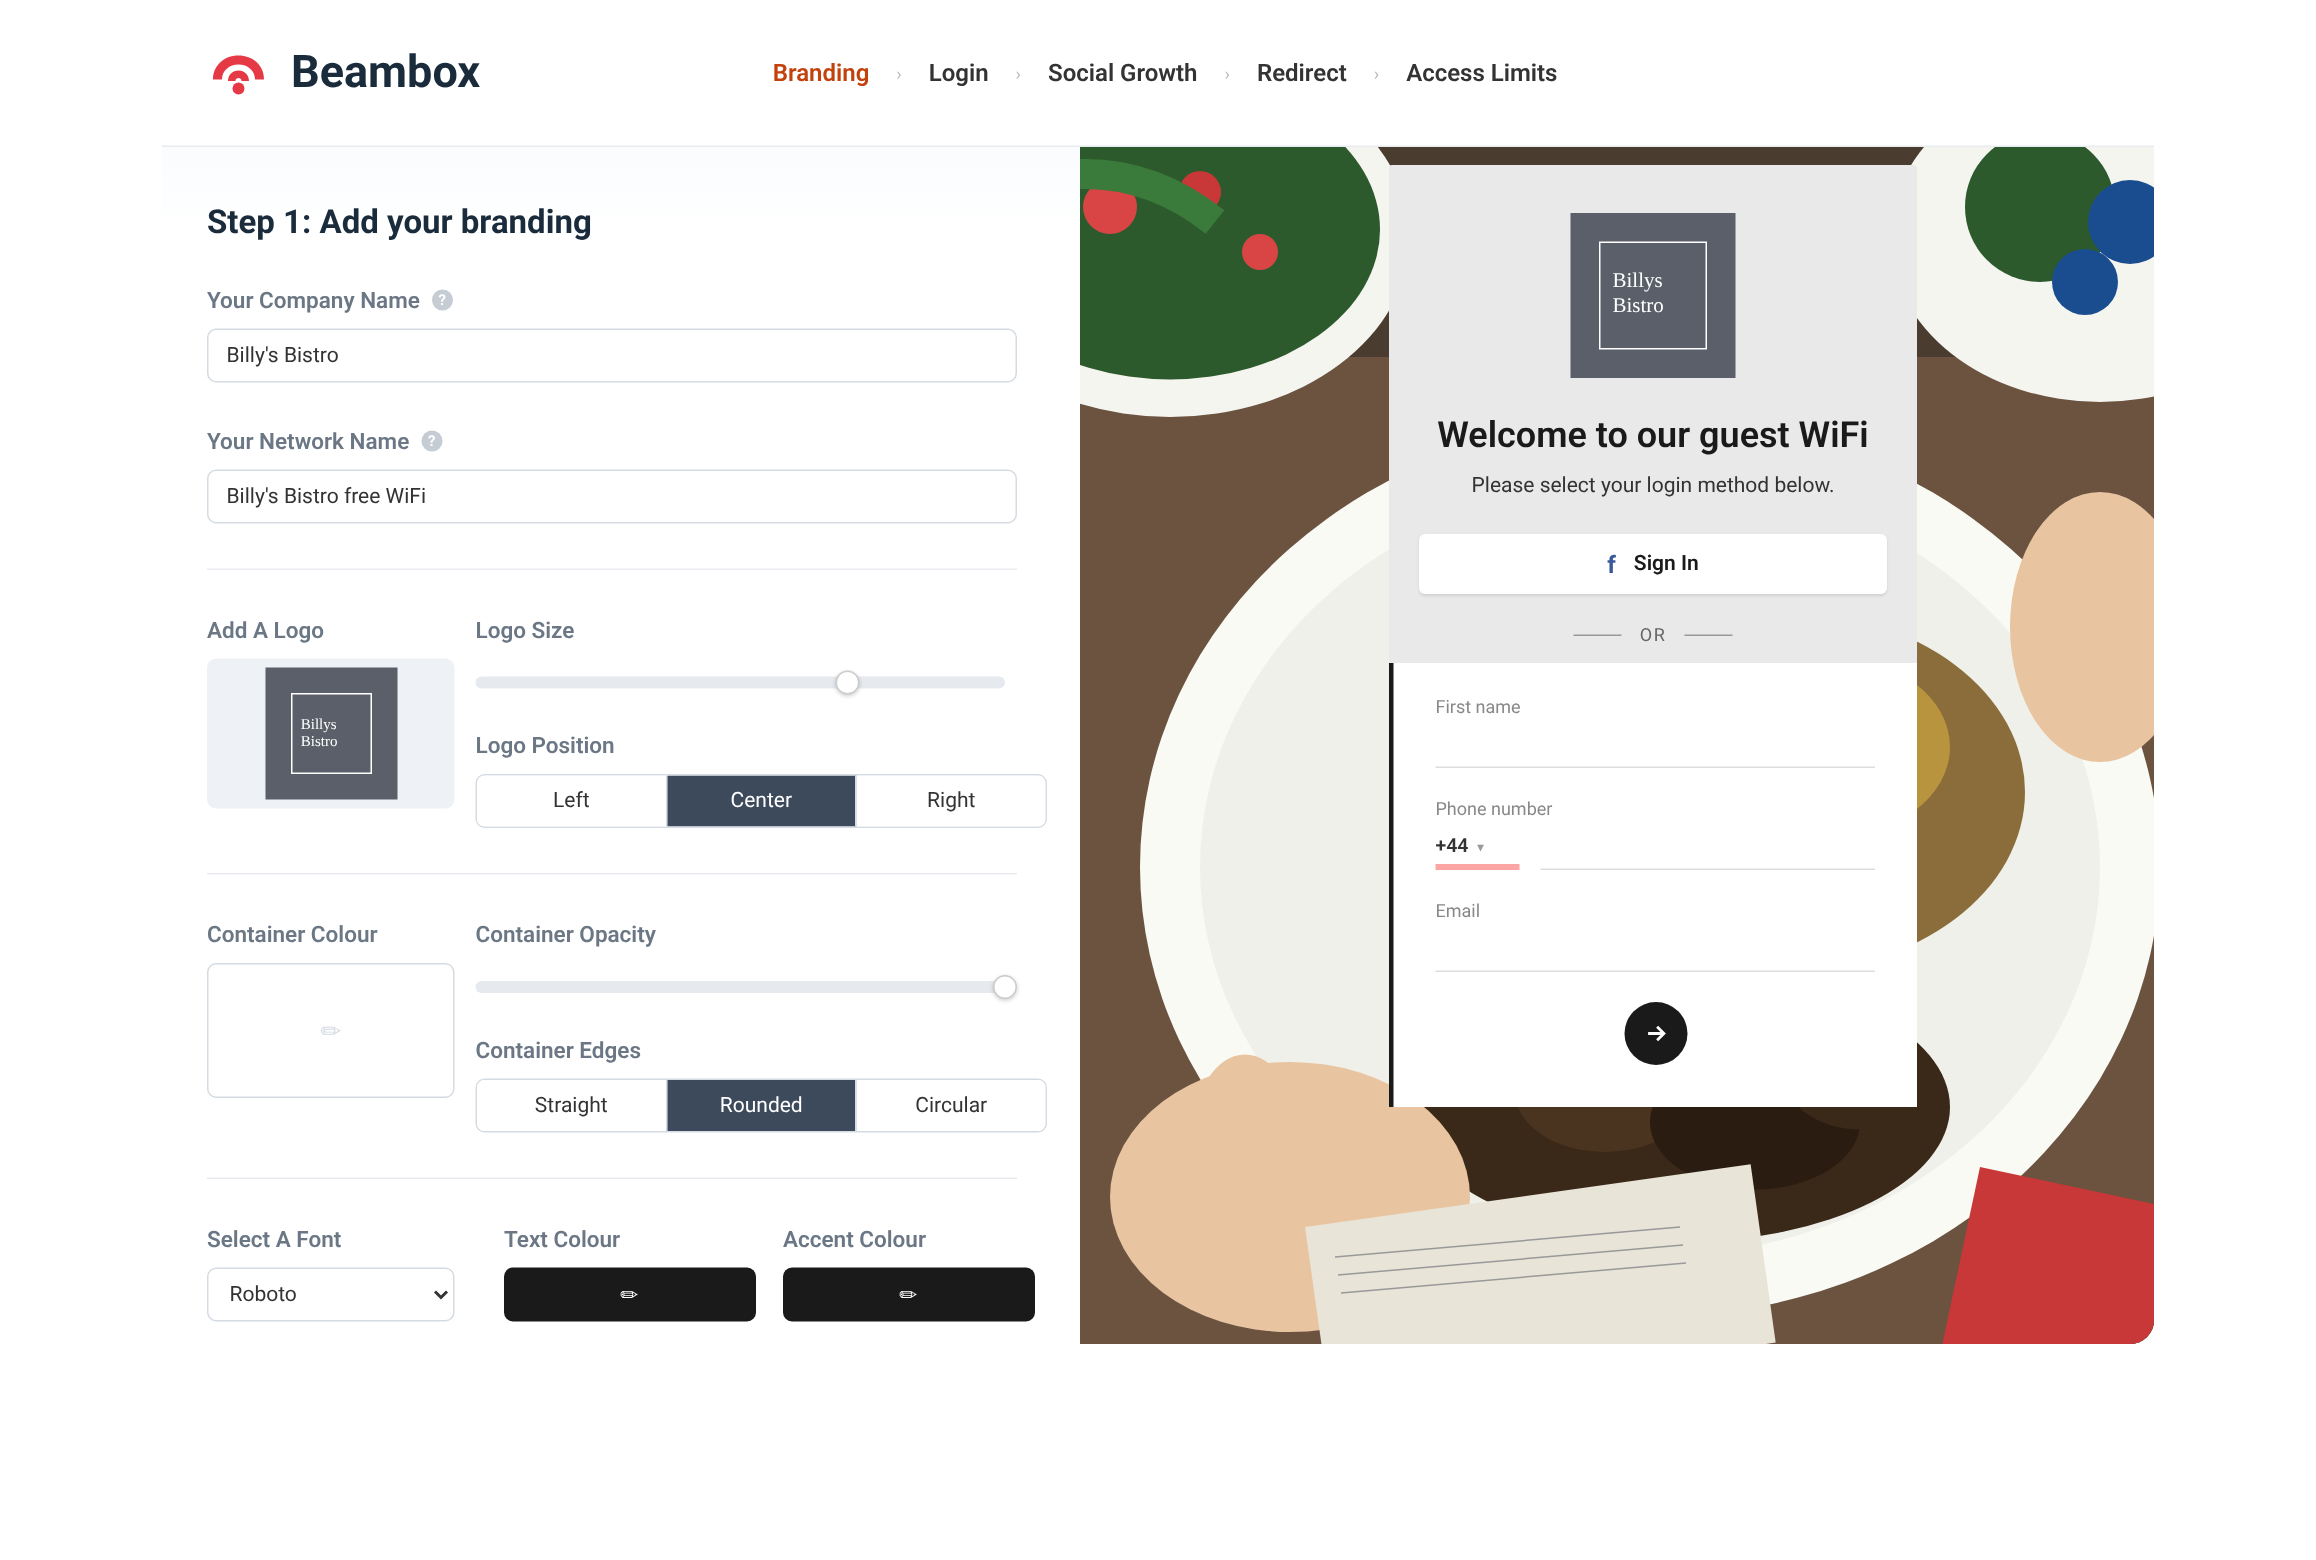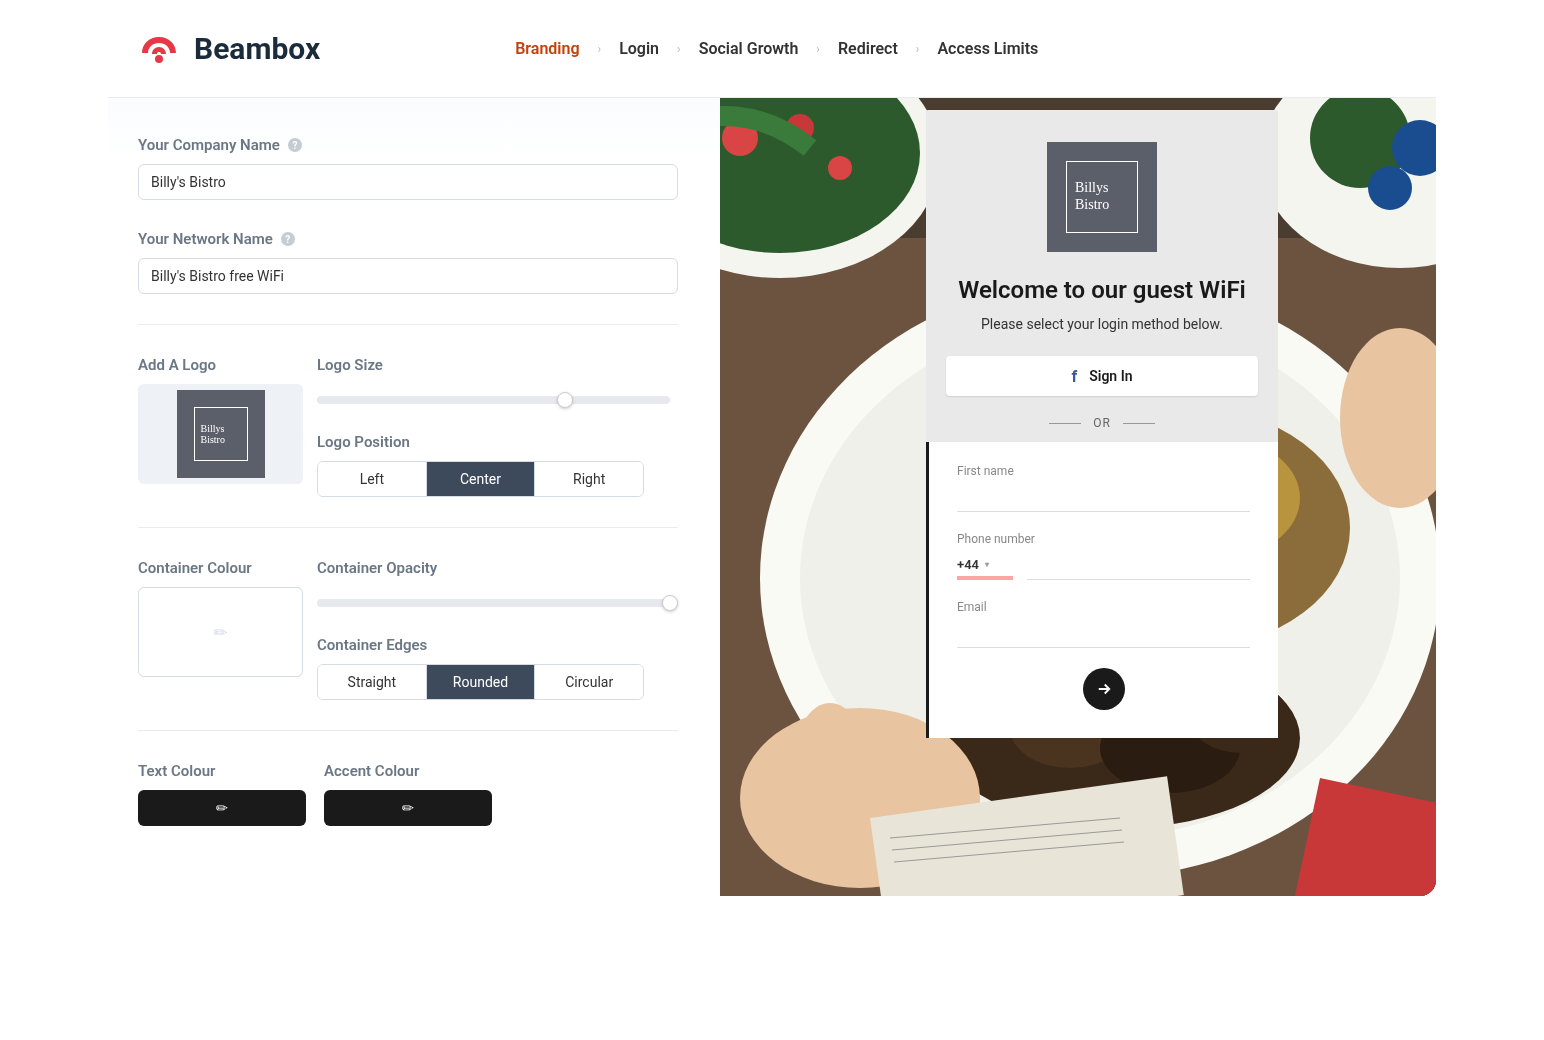--- a/index.html
+++ b/index.html
@@ -41,21 +41,21 @@
     .logo-thumb { width: 88px; height: 88px; background: #5a5f6a; display: flex; align-items: center; justify-content: center; }
     .logo-thumb-inner { width: 54px; height: 54px; border: 1px solid #fff; display: flex; flex-direction: column; justify-content: center; padding-left: 6px; }
     .logo-thumb-inner span { color: #fff; font-size: 10px; line-height: 1.1; font-family: Georgia, serif; }
     
     .color-dropzone { width: 165px; height: 90px; border: 1px solid #d5dbe2; border-radius: 6px; display: flex; align-items: center; justify-content: center; margin-top: 10px; }
     .pencil-light { color: #d5dbe2; transform: rotate(-45deg); font-size: 16px; }
     
     .slider-track { width: 353px; height: 8px; background: #e6eaef; border-radius: 4px; position: relative; margin-top: 22px; }
     .slider-thumb { width: 16px; height: 16px; background: #fff; border: 1px solid #ccc; border-radius: 50%; position: absolute; top: -4px; box-shadow: 0 1px 3px rgba(0,0,0,0.2); }
     
-    .seg { display: flex; width: 327px; border: 1px solid #d5dbe2; border-radius: 6px; overflow: hidden; margin-top: 10px; }
+    .seg { display: flex; width: 381px; border: 1px solid #d5dbe2; border-radius: 6px; overflow: hidden; margin-top: 10px; }
     .seg-btn { flex: 1; height: 34px; background: #fff; border: none; font-size: 14px; color: #333; cursor: pointer; border-right: 1px solid #d5dbe2; }
     .seg-btn:last-child { border-right: none; }
     .seg-btn.active { background: #3d4a5c; color: #fff; }
     
     .font-select { width: 165px; height: 36px; border: 1px solid #d5dbe2; border-radius: 6px; padding: 0 10px; font-size: 14px; color: #333; background: #fff; margin-top: 10px; }
     
     .color-btn { width: 168px; height: 36px; background: #1a1a1a; border-radius: 6px; display: flex; align-items: center; justify-content: center; margin-top: 10px; cursor: pointer; }
     .pencil-white { color: #fff; font-size: 14px; transform: rotate(-45deg); }
     
     .three-col { display: flex; gap: 18px; }
@@ -109,20 +109,21 @@
       <span class="chev">›</span>
       <span class="crumb">Redirect</span>
       <span class="chev">›</span>
       <span class="crumb">Access Limits</span>
     </div>
   </div>
 
   <div class="main">
 
     <div class="left">
+      <h2 class="step-title">Step 1: Add your branding</h2>
 
       <div class="field-row">
         <div class="label-wrap">
           <span class="field-label">Your Company Name</span>
           <span class="help">?</span>
         </div>
         <input class="text-input" value="Billy's Bistro" style="">
       </div>
 
       <div class="field-row">
@@ -183,20 +184,26 @@
             <button class="seg-btn active">Rounded</button>
             <button class="seg-btn">Circular</button>
           </div>
         </div>
       </div>
 
       <hr class="hr">
 
       <div class="three-col">
         <div>
+          <span class="field-label">Select A Font</span>
+          <select class="font-select">
+            <option>Roboto</option>
+          </select>
+        </div>
+        <div>
           <span class="field-label">Text Colour</span>
           <div class="color-btn">
             <span class="pencil-white">✎</span>
           </div>
         </div>
         <div>
           <span class="field-label">Accent Colour</span>
           <div class="color-btn">
             <span class="pencil-white">✎</span>
           </div>

